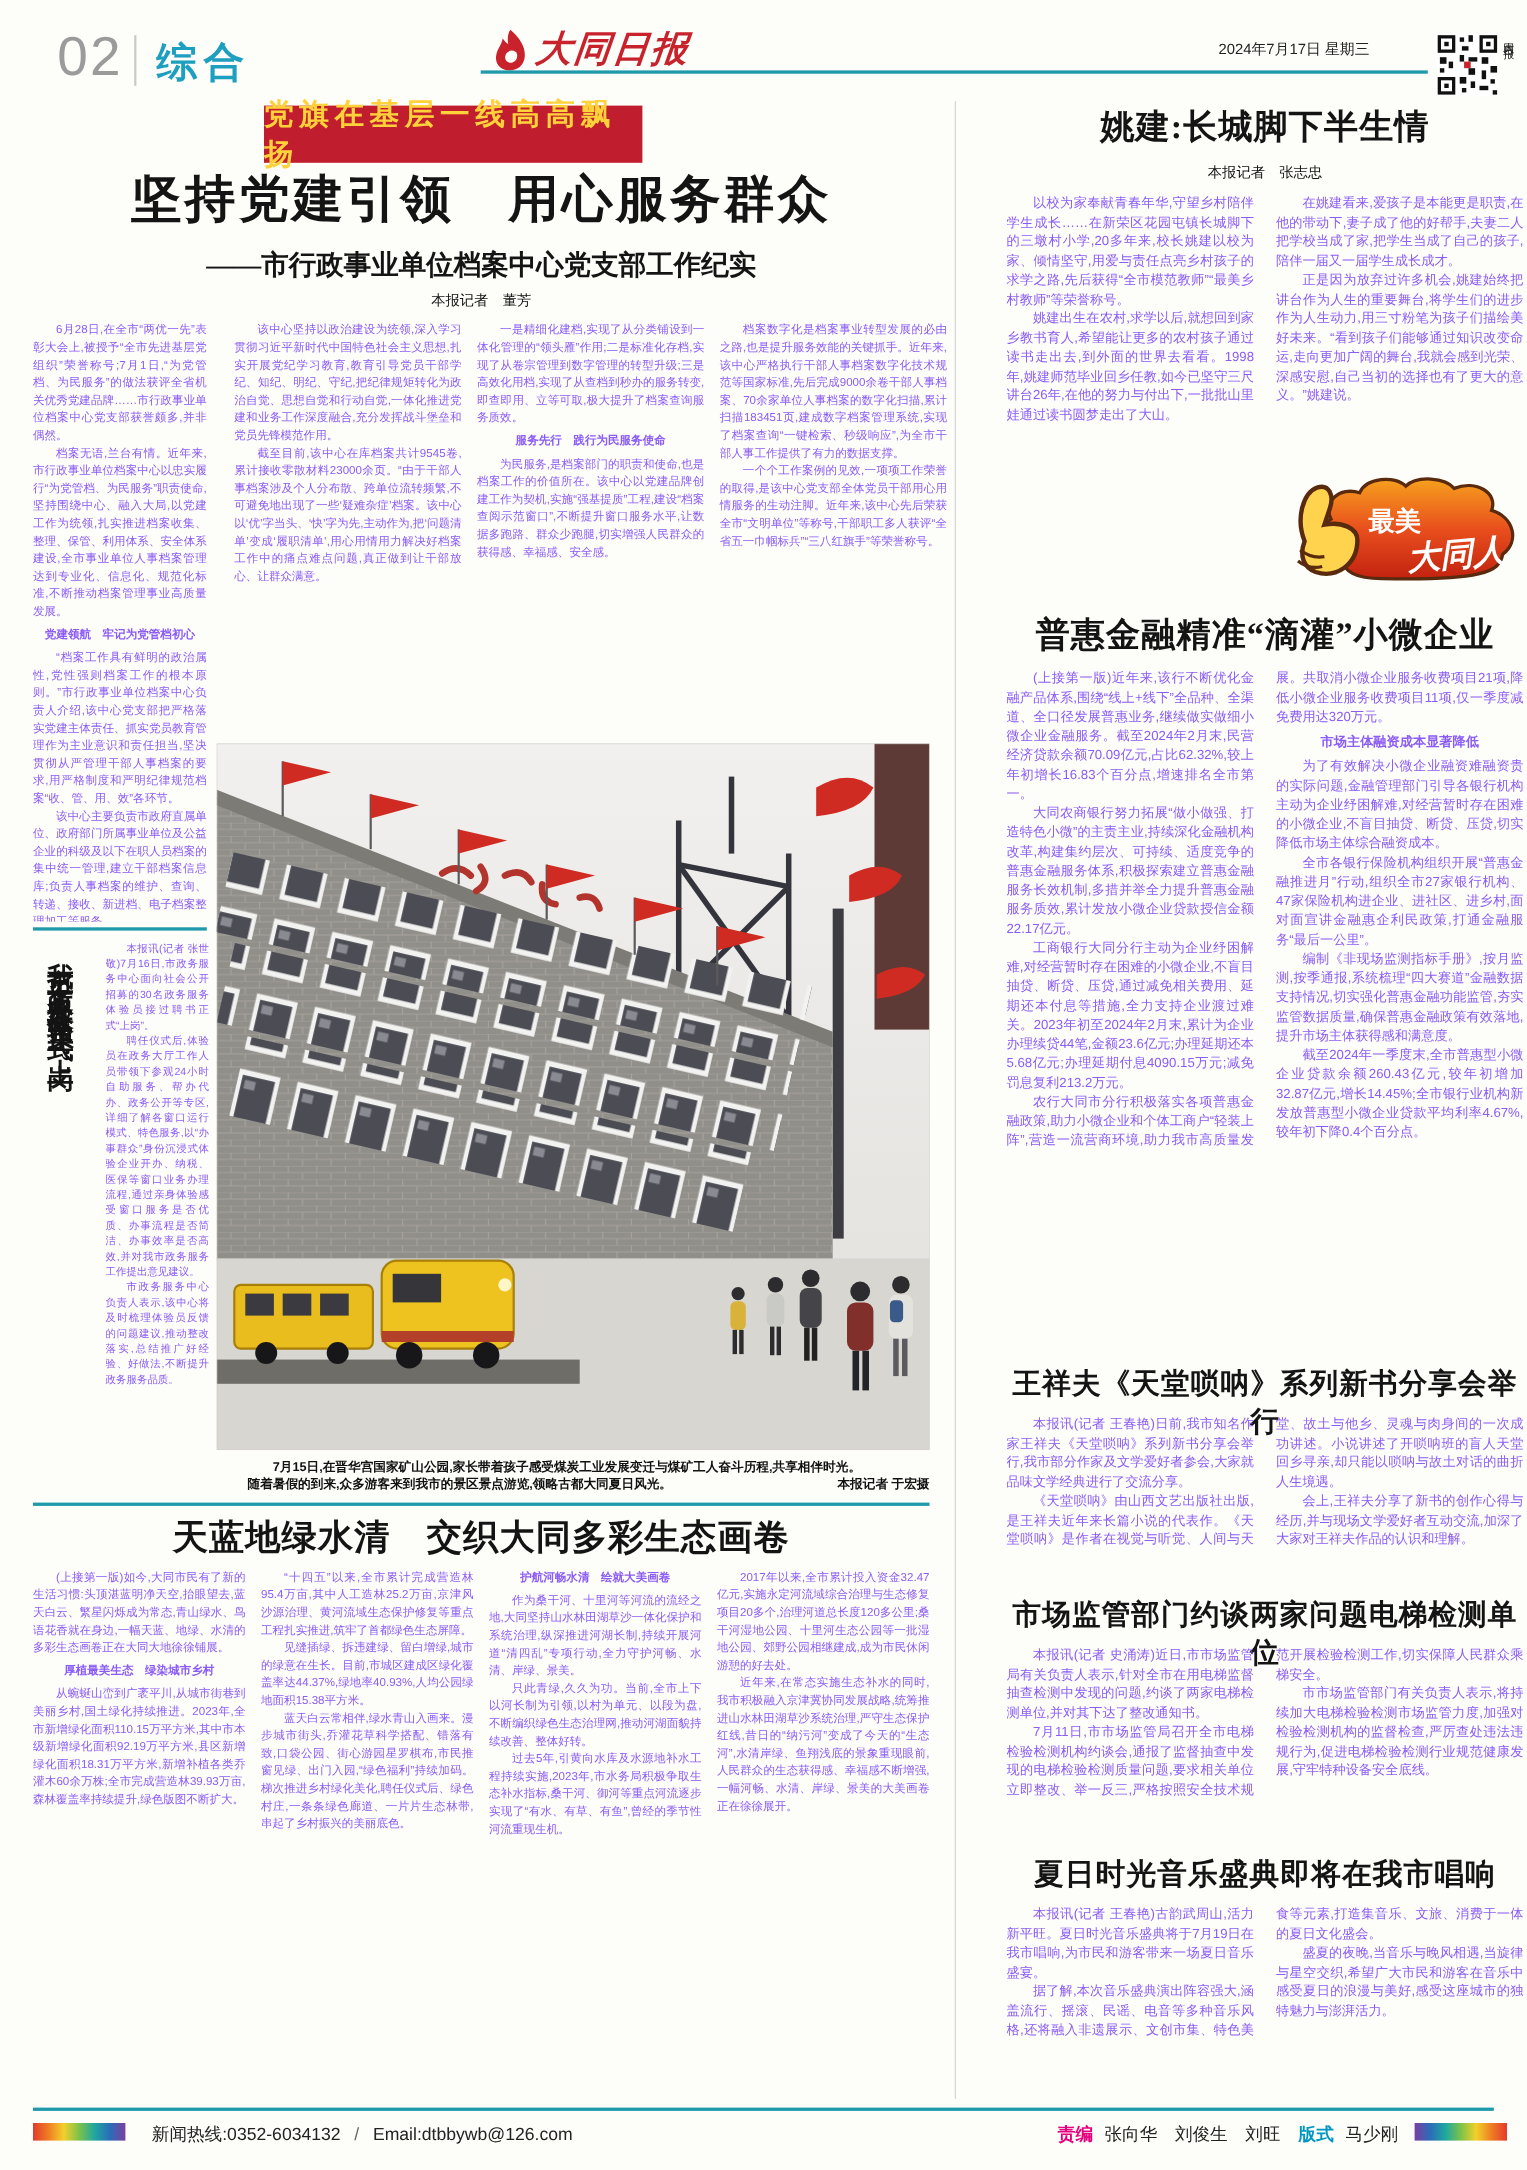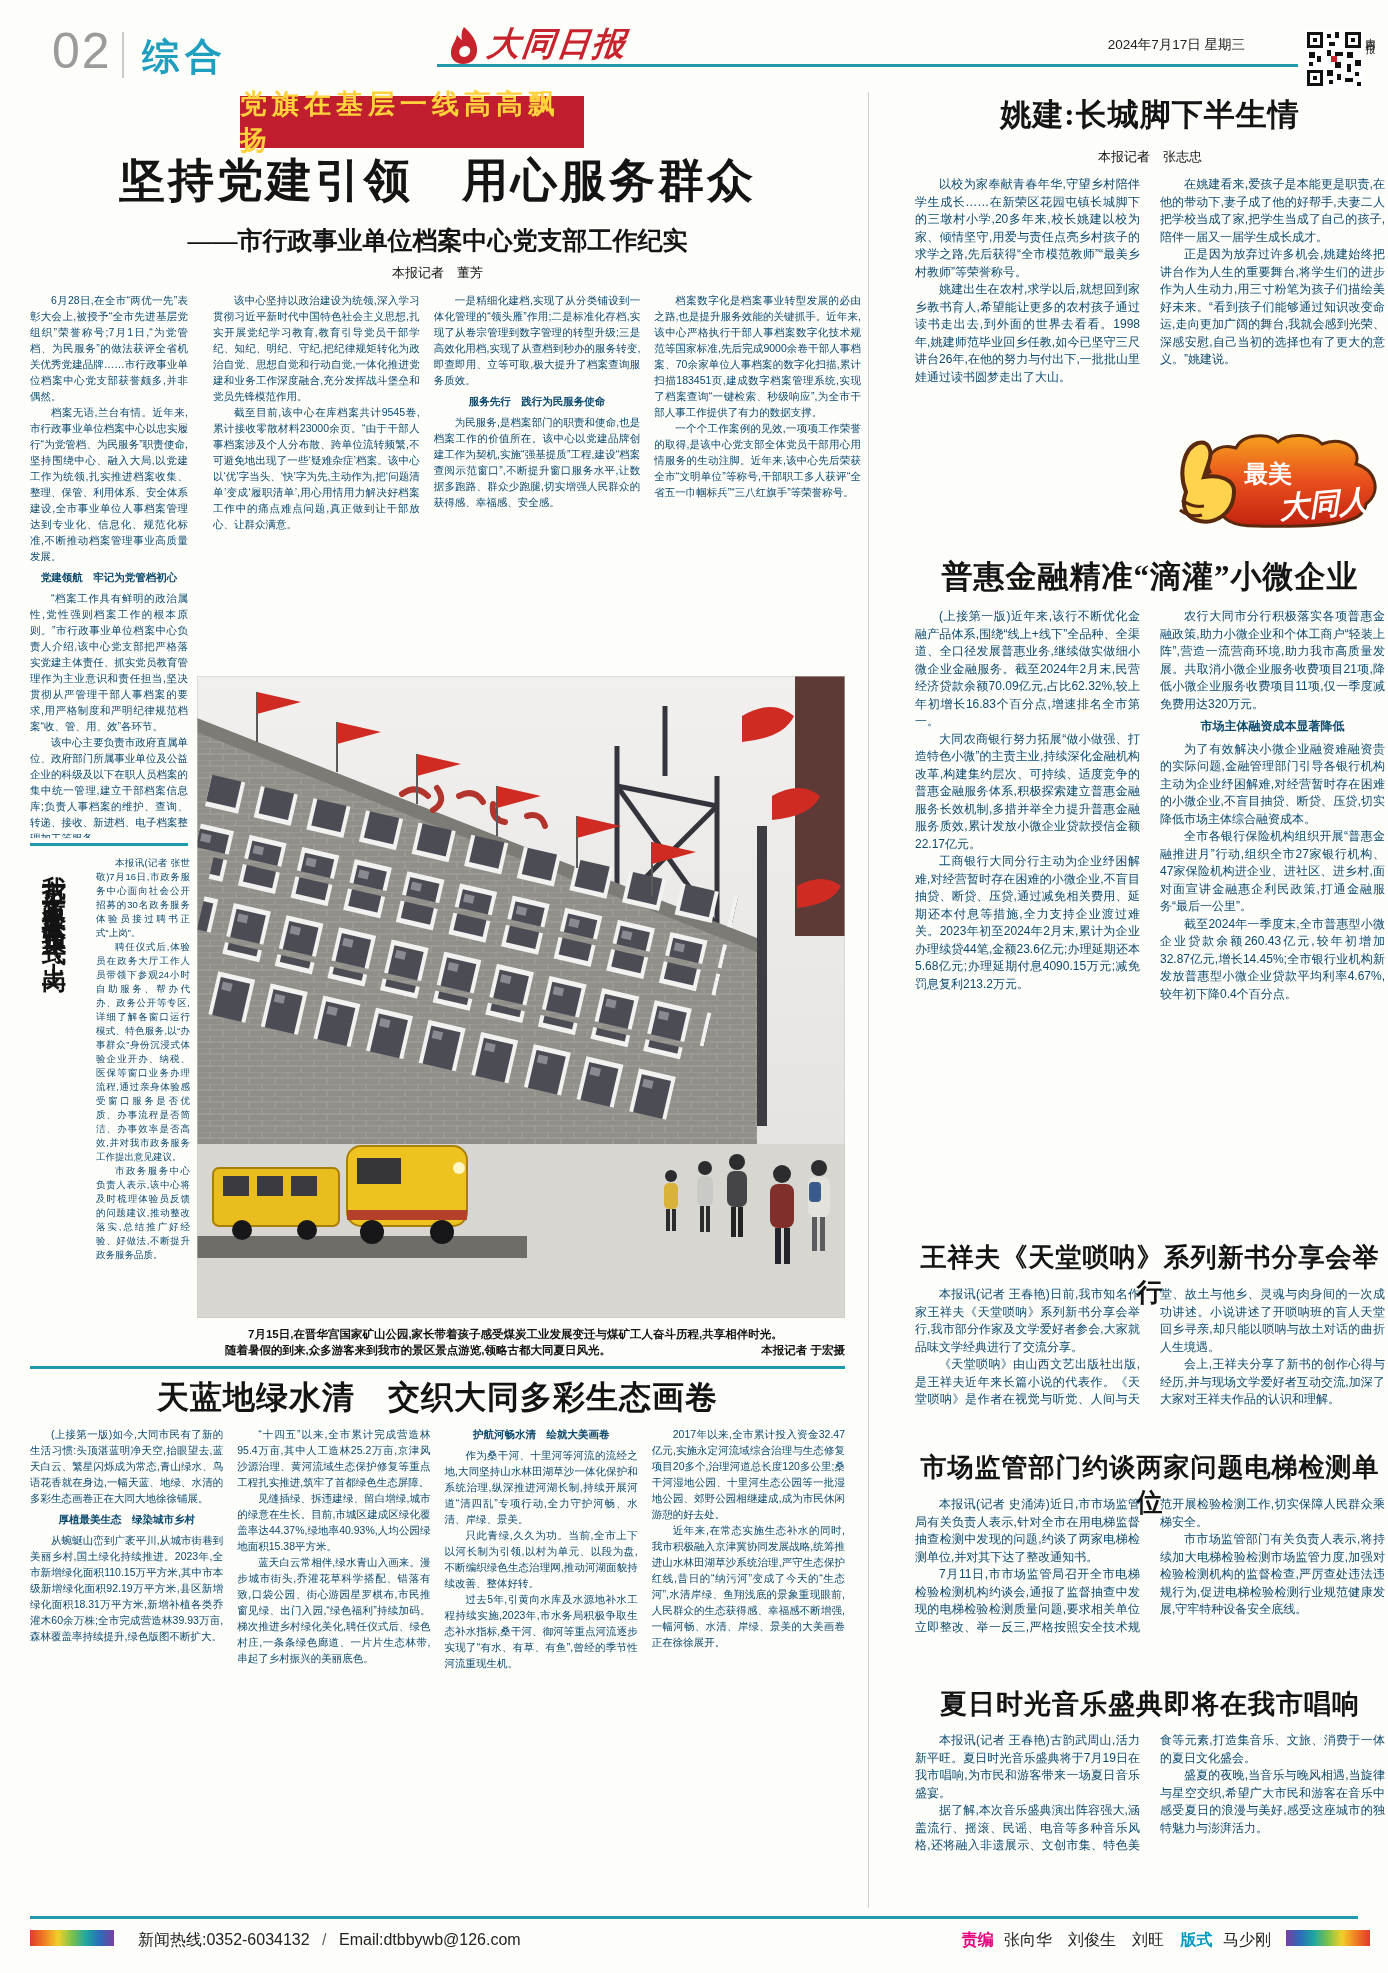--- a/index.html
+++ b/index.html
@@ -18,21 +18,21 @@
   .gray-vrule{background:#d2d2d0;width:1px;}
   .qr-label{writing-mode:vertical-rl;font-size:10px;letter-spacing:2px;color:#222;}
   
   .banner{background:#c01e2e;color:#ffd23b;font-weight:900;font-size:27px;letter-spacing:5px;
           display:flex;align-items:center;justify-content:center;}
   .main-title{font-size:46px;font-weight:900;letter-spacing:3px;text-align:center;}
   .main-sub{font-size:25px;font-weight:700;text-align:center;}
   .byline{font-size:13px;text-align:center;color:#111;}
   .art-title{font-weight:900;text-align:center;letter-spacing:1px;}
   
-  .body-txt{text-align:justify;line-height:16px;font-size:10.5px;overflow:hidden;color:#0c4a6e;}
+  .body-txt{text-align:justify;line-height:16px;font-size:10.5px;overflow:hidden;color:#8b5cf6;}
   .body-txt p{margin:0;text-indent:2em;}
   .body-txt p.sub{font-weight:700;text-align:center;text-indent:0;margin:5px 0;break-inside:avoid;}
   .rbody{font-size:12px;line-height:17.5px;}
   .cols3{column-count:3;column-gap:14px;}
   .cols2{column-count:2;column-gap:20px;}
   .cols4{column-count:4;column-gap:14px;}
   .tiny{font-size:9.5px;line-height:14px;}
   .vtitle{writing-mode:vertical-rl;font-size:24px;font-weight:900;letter-spacing:5px;
           font-family:"Liberation Serif","DejaVu Serif",serif;}
   .caption{font-size:11.5px;line-height:16px;font-weight:700;color:#111;}
@@ -314,20 +314,21 @@
 
   <div class="abs art-title serif" style="left:915px;top:556px;width:470px;font-size:31px;">普惠金融精准“滴灌”小微企业</div>
   <div class="abs body-txt rbody cols2" style="left:915px;top:608px;width:470px;height:616px;">
       <p>(上接第一版)近年来,该行不断优化金融产品体系,围绕“线上+线下”全品种、全渠道、全口径发展普惠业务,继续做实做细小微企业金融服务。截至2024年2月末,民营经济贷款余额70.09亿元,占比62.32%,较上年初增长16.83个百分点,增速排名全市第一。</p>
       <p>大同农商银行努力拓展“做小做强、打造特色小微”的主责主业,持续深化金融机构改革,构建集约层次、可持续、适度竞争的普惠金融服务体系,积极探索建立普惠金融服务长效机制,多措并举全力提升普惠金融服务质效,累计发放小微企业贷款授信金额22.17亿元。</p>
       <p>工商银行大同分行主动为企业纾困解难,对经营暂时存在困难的小微企业,不盲目抽贷、断贷、压贷,通过减免相关费用、延期还本付息等措施,全力支持企业渡过难关。2023年初至2024年2月末,累计为企业办理续贷44笔,金额23.6亿元;办理延期还本5.68亿元;办理延期付息4090.15万元;减免罚息复利213.2万元。</p>
       <p>农行大同市分行积极落实各项普惠金融政策,助力小微企业和个体工商户“轻装上阵”,营造一流营商环境,助力我市高质量发展。共取消小微企业服务收费项目21项,降低小微企业服务收费项目11项,仅一季度减免费用达320万元。</p>
       <p class="sub">市场主体融资成本显著降低</p>
       <p>为了有效解决小微企业融资难融资贵的实际问题,金融管理部门引导各银行机构主动为企业纾困解难,对经营暂时存在困难的小微企业,不盲目抽贷、断贷、压贷,切实降低市场主体综合融资成本。</p>
       <p>全市各银行保险机构组织开展“普惠金融推进月”行动,组织全市27家银行机构、47家保险机构进企业、进社区、进乡村,面对面宣讲金融惠企利民政策,打通金融服务“最后一公里”。</p>
+      <p>编制《非现场监测指标手册》,按月监测,按季通报,系统梳理“四大赛道”金融数据支持情况,切实强化普惠金融功能监管,夯实监管数据质量,确保普惠金融政策有效落地,提升市场主体获得感和满意度。</p>
       <p>截至2024年一季度末,全市普惠型小微企业贷款余额260.43亿元,较年初增加32.87亿元,增长14.45%;全市银行业机构新发放普惠型小微企业贷款平均利率4.67%,较年初下降0.4个百分点。</p>
     </div>
 
   <div class="abs art-title serif" style="left:915px;top:1240px;width:470px;font-size:26px;">王祥夫《天堂唢呐》系列新书分享会举行</div>
   <div class="abs body-txt rbody cols2" style="left:915px;top:1286px;width:470px;height:158px;">
       <p>本报讯(记者 王春艳)日前,我市知名作家王祥夫《天堂唢呐》系列新书分享会举行,我市部分作家及文学爱好者参会,大家就品味文学经典进行了交流分享。</p>
       <p>《天堂唢呐》由山西文艺出版社出版,是王祥夫近年来长篇小说的代表作。《天堂唢呐》是作者在视觉与听觉、人间与天堂、故土与他乡、灵魂与肉身间的一次成功讲述。小说讲述了开唢呐班的盲人天堂回乡寻亲,却只能以唢呐与故土对话的曲折人生境遇。</p>
       <p>会上,王祥夫分享了新书的创作心得与经历,并与现场文学爱好者互动交流,加深了大家对王祥夫作品的认识和理解。</p>
     </div>
 

